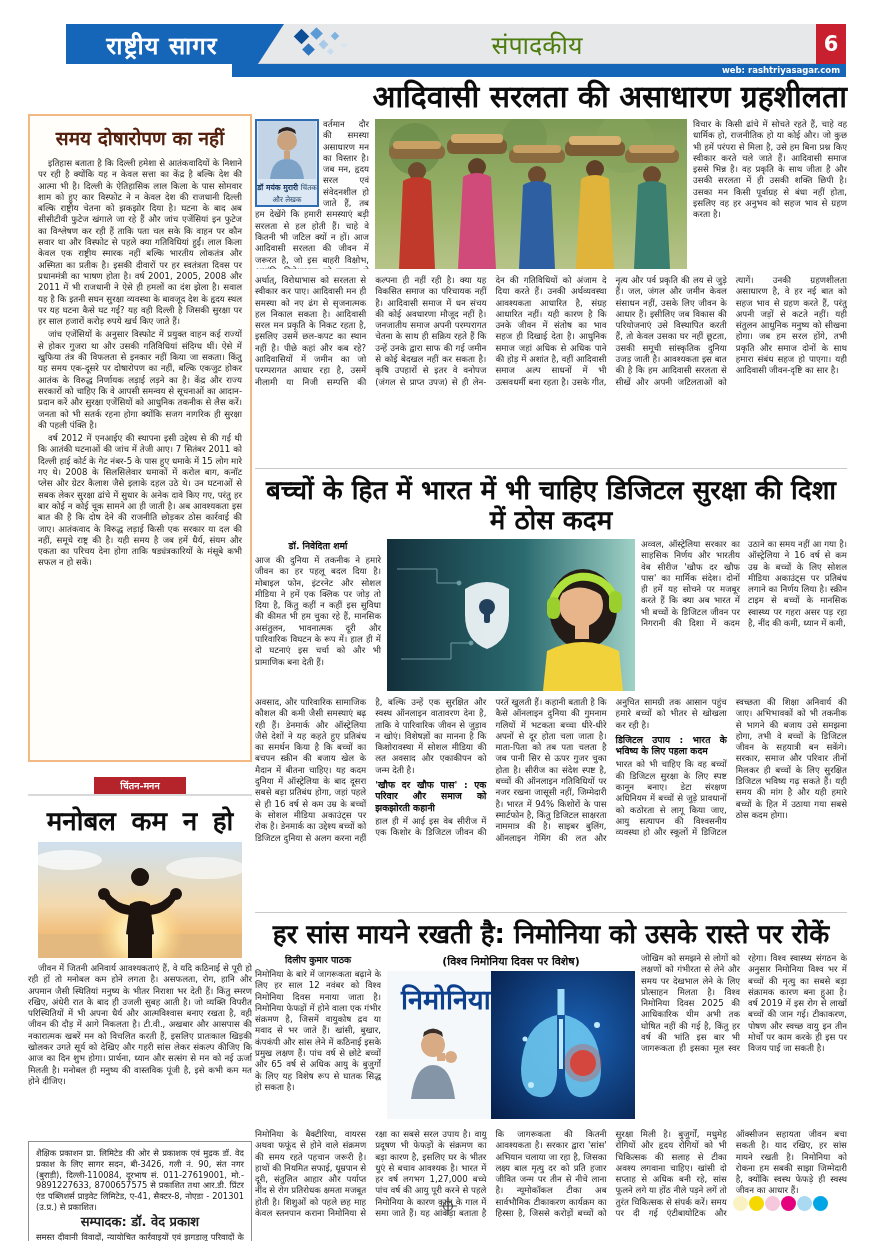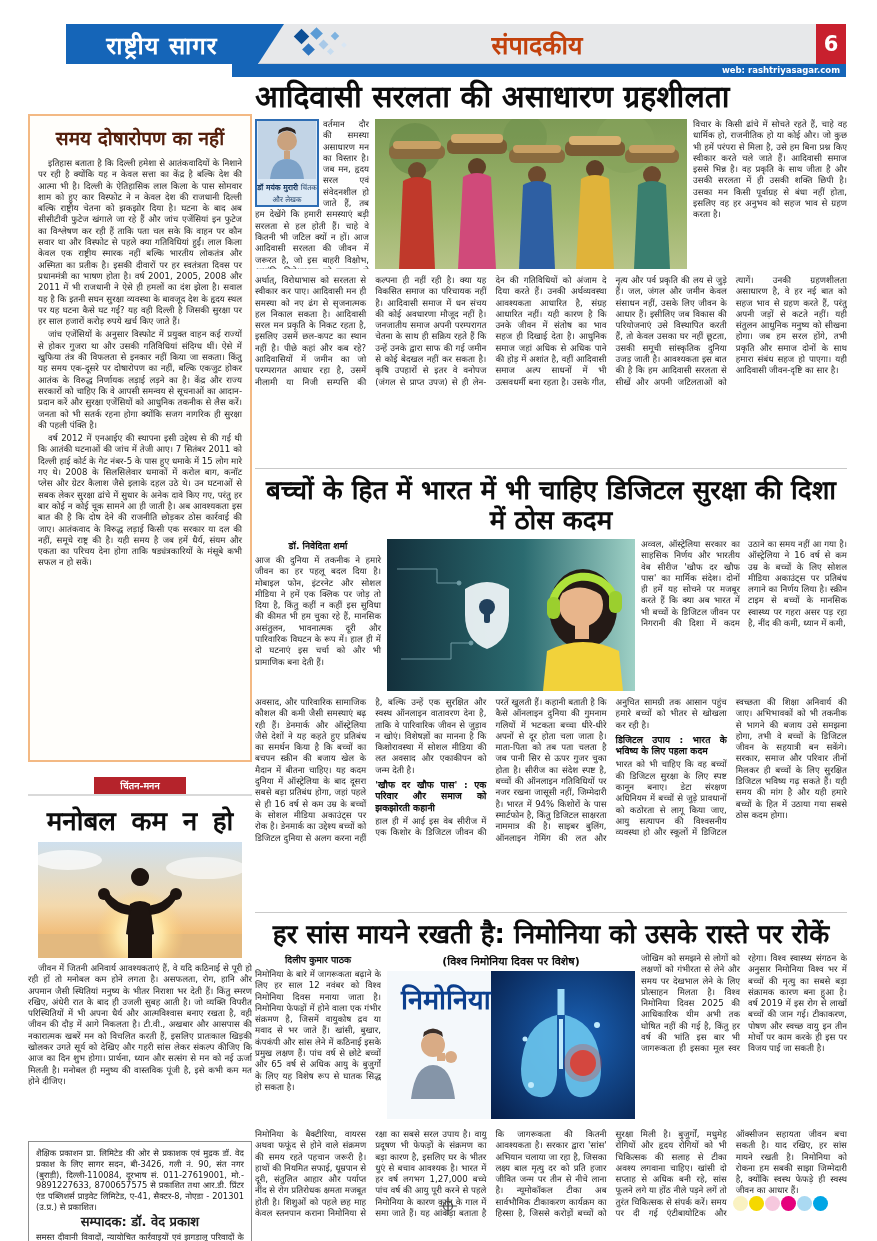--- a/index.html
+++ b/index.html
@@ -4,21 +4,21 @@
 <style>
   * { box-sizing: border-box; margin: 0; padding: 0; }
   html,body { width:877px; background:#f6f6f4; }
   body { font-family:"DejaVu Sans", sans-serif; }
   #page { position:relative; width:877px; height:1241px; background:#ffffff; overflow:hidden; }
 
   
   .hdr { position:absolute; left:66px; top:24px; width:780px; height:40px; background:#1565b8; display:flex; align-items:stretch; }
   .hdr-logo { width:192px; background:#1565b8; color:#fff; font-weight:bold; font-size:24px; display:flex; align-items:center; justify-content:center; letter-spacing:1px; }
   .hdr-mid { flex:1; background:#e7e8ea; clip-path:polygon(26px 0, 100% 0, 100% 100%, 0 100%); position:relative; display:flex; align-items:center; justify-content:center; border-bottom:1px solid #cfd2d6; }
-  .hdr-section { font-size:25px; font-weight:bold; color:#c2410c; }
+  .hdr-section { font-size:25px; font-weight:normal; color:#4d7c0f; }
   .diamonds { position:absolute; left:36px; top:3px; width:90px; height:34px; }
   .dia { position:absolute; transform:rotate(45deg); }
   .hdr-right { width:118px; background:#e7e8ea; display:flex; flex-direction:column; align-items:center; justify-content:center; border-left:1px solid #cfd2d6; }
   .hdr-ed { font-size:12px; font-weight:bold; color:#111; border-bottom:1px solid #333; padding:0 8px 1px; }
   .hdr-date { font-size:8px; font-weight:bold; color:#222; margin-top:2px; }
   .hdr-page { width:30px; background:#c8202e; color:#fff; font-size:21px; font-weight:bold; display:flex; align-items:center; justify-content:center; }
   .webstrip { position:absolute; left:232px; top:64px; width:614px; height:13px; background:#1565b8; color:#fff; font-size:8.5px; font-weight:bold; text-align:right; line-height:13px; padding-right:6px; }
 
   
   .bodytext { font-size:8.6px; line-height:11.3px; text-align:justify; color:#1c1c1c; }
@@ -34,21 +34,21 @@
   .lefttitle2 { font-size:26px; font-weight:bold; color:#0e0e0e; text-align:center; margin:6px 0 4px;font-family:Liberation Mono, monospace; }
   .leftimg { display:block; margin:0 auto 5px; }
   .imprint { margin-top:6px; border:1px solid #8e8e8e; padding:6px 7px; font-size:8.3px; line-height:10.8px; color:#222; text-align:justify; height:118px; overflow:hidden; }
   .imprint .ed { text-align:center; font-weight:bold; font-size:13px; margin:4px 0 4px; }
   .dotsrow { display:flex; margin-top:7px; }
   .dotsrow.dl { padding-left:88px; }
   .dot { width:15px; height:15px; border-radius:50%; margin-right:1px; }
 
   
   .mainarea { position:absolute; left:255px; top:80px; width:592px; }
-  .art-h1 { font-size:30px; font-weight:bold; color:#0d0d0d; text-align:left; line-height:34px; margin-bottom:5px; }
+  .art-h1 { font-size:30px; font-weight:bold; color:#0d0d0d; text-align:right; line-height:34px; margin-bottom:5px; }
   .art-h2 { font-size:26px; font-weight:bold; color:#0d0d0d; text-align:center; line-height:30px; margin-bottom:4px; }
   .row { display:flex; gap:6px; }
   .cols5 { column-count:5; column-gap:9px; margin-top:6px; }
   .cols2 { column-count:2; column-gap:8px; }
   .byline { text-align:center; font-weight:bold; font-size:9.2px; margin-bottom:3px; color:#111; }
   .subhead { display:block; font-weight:bold; font-size:9.2px; margin:3px 0; color:#101010; }
   .authorbox { float:left; width:64px; margin:0 4px 2px 0; border:2px solid #2e6db4; background:#dce9f5; text-align:center; }
   .authorbox .cap1 { font-size:7.6px; font-weight:bold; color:#16365c; line-height:9px; padding-top:1px; }
   .authorbox .cap2 { font-size:7.2px; color:#16365c; line-height:9px; padding-bottom:10px; }
   .divider { border-top:1px solid #c9c9c9; margin:7px 0 6px; }

